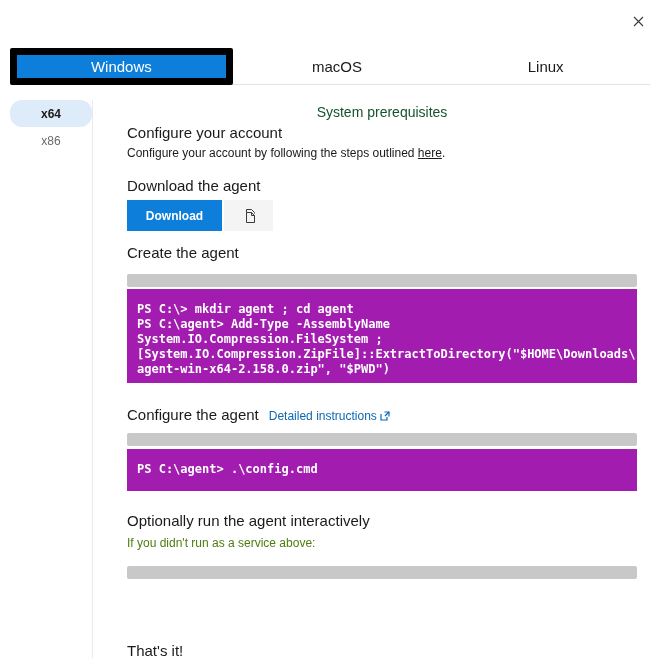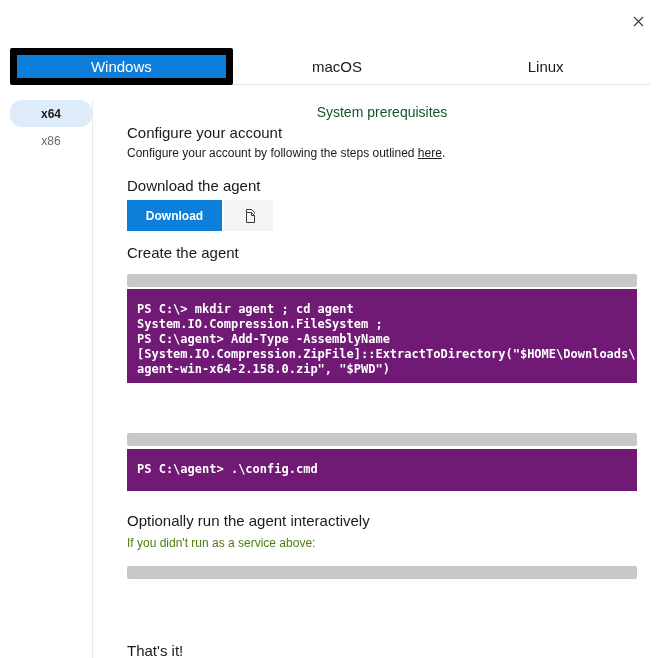--- a/index.html
+++ b/index.html
@@ -27,21 +27,21 @@
   .h-section { position:absolute; left:0; font-size:15px; color:#1b1a19; font-weight:400; }
   .body-text { position:absolute; left:0; font-size:12px; color:#1b1a19; }
   .body-text a { color:#1b1a19; text-decoration:underline; cursor:pointer; }
   .muted { color:#4d7c0f; }
 
   .btn-row { position:absolute; top:116px; left:0; display:flex; }
   .download-btn { width:95px; height:31px; background:#0d7ed9; color:#fff; font-size:12px; font-weight:bold; border:none; cursor:pointer; font-family:inherit; }
   .copy-btn { width:49px; height:31px; background:#f4f4f4; border:none; margin-left:2px; cursor:pointer; display:flex; align-items:center; justify-content:center; }
 
   .graybar { position:absolute; left:0; width:510px; height:13px; background:#c8c8c8; border-radius:2px; }
-  .codeblock { position:absolute; left:0; width:510px; background:#701a75; padding:13px 10px; overflow:hidden; }
+  .codeblock { position:absolute; left:0; width:510px; background:#a21caf; padding:13px 10px; overflow:hidden; }
   .codeblock .code-line { font-family:"DejaVu Sans Mono","Liberation Mono",monospace; font-weight:bold; font-size:12px; line-height:15px; color:#fff; white-space:pre; }
 
   .heading-row { position:absolute; left:0; display:flex; align-items:baseline; gap:10px; }
   .detail-link { font-size:12px; color:#0c67b0; text-decoration:none; cursor:pointer; display:inline-flex; align-items:center; gap:3px; }
 
   svg { display:block; }
 </style>
 </head>
 <body>
 
@@ -86,26 +86,39 @@
               <path d="M10.5 1.5 l3 3 v1" fill="none" stroke="#3b3a39" stroke-width="1"></path>
             </svg>
         </span>
       </button>
     </div>
 
     <div class="h-section" style="top:160px;">Create the agent</div>
     <div class="graybar" style="top:190px;"></div>
     <div class="codeblock" style="top:205px; height:94px;">
       <div class="code-line">PS C:\&gt; mkdir agent ; cd agent</div>
+      <div class="code-line">PS C:\agent&gt; Add-Type -AssemblyName</div>
       <div class="code-line">System.IO.Compression.FileSystem ;</div>
-      <div class="code-line">PS C:\agent&gt; Add-Type -AssemblyName</div>
       <div class="code-line">[System.IO.Compression.ZipFile]::ExtractToDirectory("$HOME\Downloads\</div>
       <div class="code-line">agent-win-x64-2.158.0.zip", "$PWD")</div>
     </div>
 
+    <div class="heading-row" style="top:322px;">
+      <span class="h-section" style="position:static;">Configure the agent</span>
+      <a class="detail-link">
+        <span>Detailed instructions</span>
+        <span>
+          <svg width="10" height="10" viewBox="0 0 10 10">
+              <path d="M1 3 v6 h6 v-3" fill="none" stroke="#0c67b0" stroke-width="1.2"></path>
+              <path d="M4.5 1 h4.5 v4.5" fill="none" stroke="#0c67b0" stroke-width="1.2"></path>
+              <path d="M9 1 L5 5" stroke="#0c67b0" stroke-width="1.2"></path>
+            </svg>
+        </span>
+      </a>
+    </div>
     <div class="graybar" style="top:349px;"></div>
     <div class="codeblock" style="top:365px; height:42px;">
       <div class="code-line">PS C:\agent&gt; .\config.cmd</div>
     </div>
 
     <div class="h-section" style="top:428px;">Optionally run the agent interactively</div>
     <div class="body-text muted" style="top:452px;">If you didn't run as a service above:</div>
     <div class="graybar" style="top:482px;"></div>
 
     <div class="h-section" style="top:558px;">That's it!</div>

